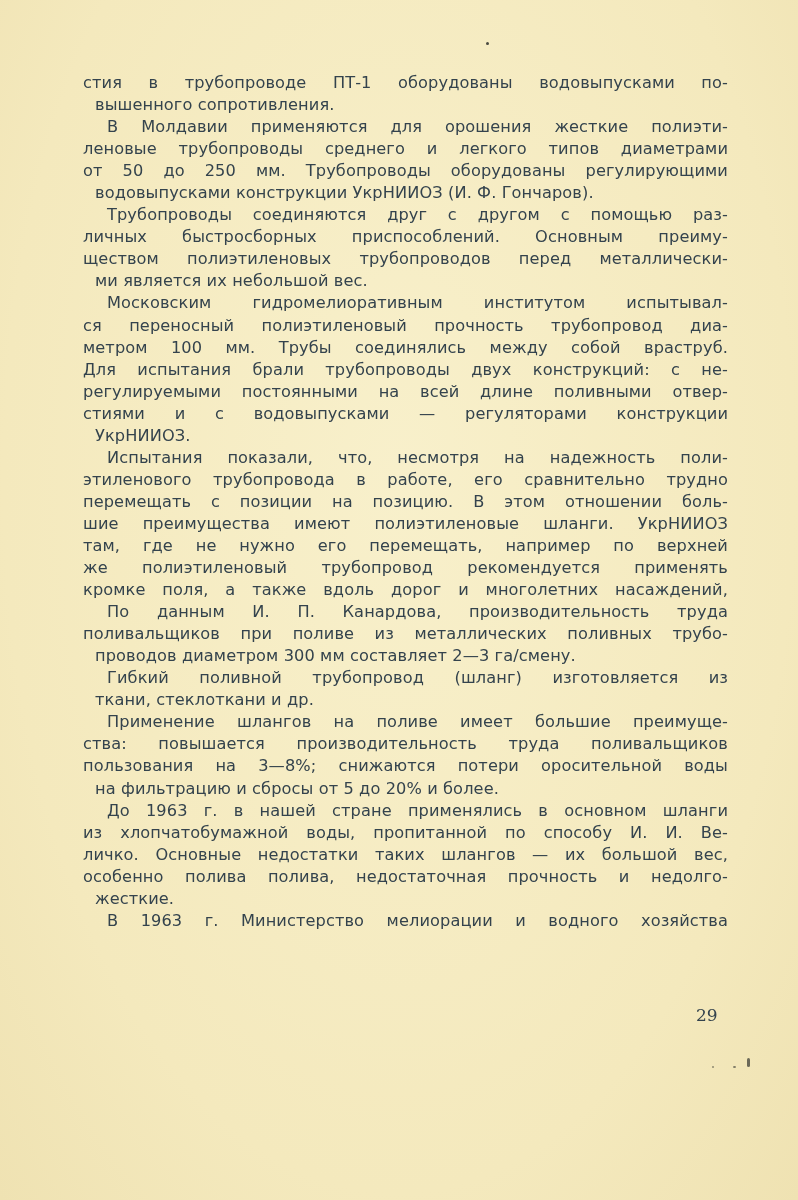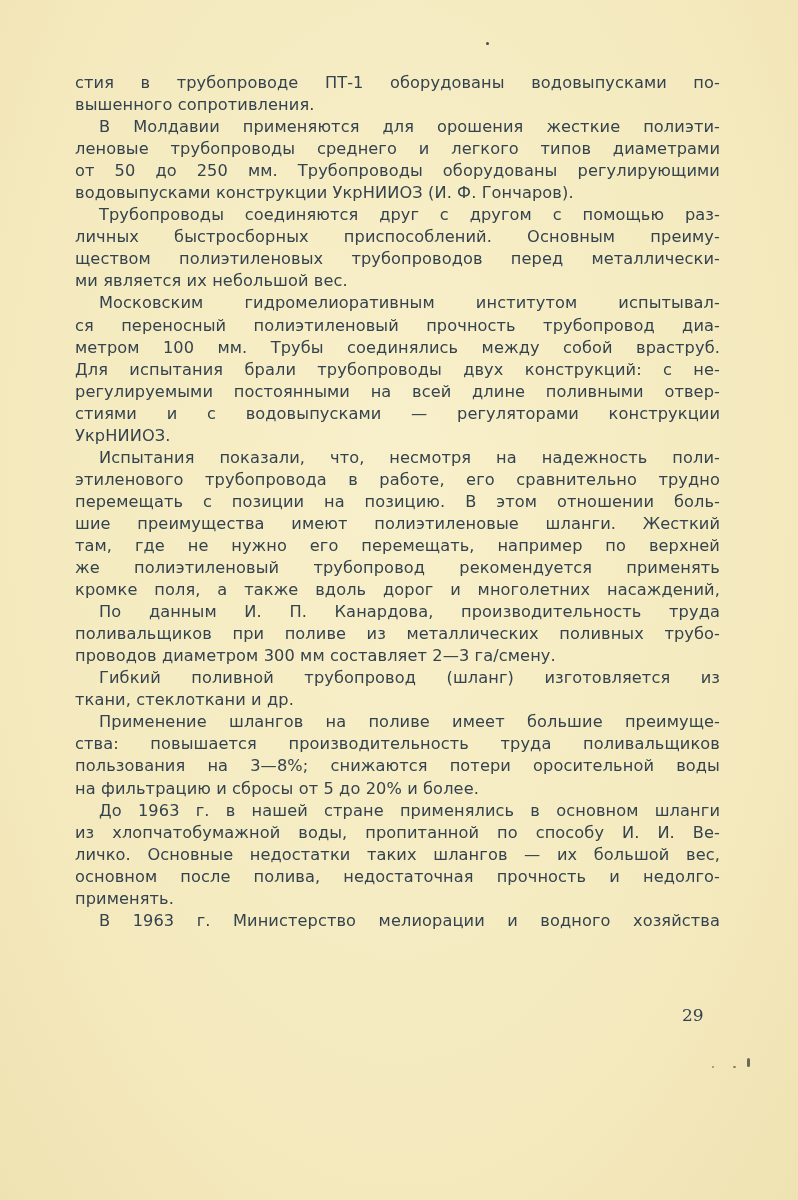--- a/index.html
+++ b/index.html
@@ -5,35 +5,35 @@
   html, body { margin: 0; padding: 0; }
   body {
     width: 798px; height: 1200px; overflow: hidden;
     background: #f6edc4;
     background-image: radial-gradient(ellipse at 50% 40%, #f8f0cb 0%, #f4e9bd 70%, #efe2b2 100%);
     position: relative;
     font-family: "DejaVu Sans", sans-serif;
   }
   .page-text {
     position: absolute;
-    left: 75px; top: 72px; width: 645px;
+    left: 83px; top: 72px; width: 645px;
     color: #34434d;
     font-size: 16.2px;
     letter-spacing: 0.1px;
   }
   .line {
     height: 22.05px; line-height: 22.05px;
     white-space: nowrap;
     text-align: justify;
     text-align-last: justify;
   }
-  .line.last { text-align-last: left; }
+  .line.last { text-align-last: left; margin-left: 12px; }
   .line.indent { padding-left: 24px; }
   .page-number {
-    position: absolute; left: 682px; top: 1005px;
+    position: absolute; left: 696px; top: 1005px;
     font-family: "DejaVu Serif", serif;
     font-size: 17px; color: #34434d;
   }
   .speck { position: absolute; background: #4a4a40; border-radius: 50%; }
 </style>
 </head>
 <body>
 
 <div class="page-text" id="page-text">
     <div class="line">стия в трубопроводе ПТ-1 оборудованы водовыпусками по-</div>
@@ -49,38 +49,38 @@
     <div class="line indent">Московским гидромелиоративным институтом испытывал-</div>
     <div class="line">ся переносный полиэтиленовый прочность трубопровод диа-</div>
     <div class="line">метром 100 мм. Трубы соединялись между собой враструб.</div>
     <div class="line">Для испытания брали трубопроводы двух конструкций: с не-</div>
     <div class="line">регулируемыми постоянными на всей длине поливными отвер-</div>
     <div class="line">стиями и с водовыпусками — регуляторами конструкции</div>
     <div class="line last">УкрНИИОЗ.</div>
     <div class="line indent">Испытания показали, что, несмотря на надежность поли-</div>
     <div class="line">этиленового трубопровода в работе, его сравнительно трудно</div>
     <div class="line">перемещать с позиции на позицию. В этом отношении боль-</div>
-    <div class="line">шие преимущества имеют полиэтиленовые шланги. Жесткий</div>
+    <div class="line">шие преимущества имеют полиэтиленовые шланги. УкрНИИОЗ</div>
     <div class="line">там, где не нужно его перемещать, например по верхней</div>
     <div class="line">же полиэтиленовый трубопровод рекомендуется применять</div>
     <div class="line">кромке поля, а также вдоль дорог и многолетних насаждений,</div>
     <div class="line indent">По данным И. П. Канардова, производительность труда</div>
     <div class="line">поливальщиков при поливе из металлических поливных трубо-</div>
     <div class="line last">проводов диаметром 300 мм составляет 2—3 га/смену.</div>
     <div class="line indent">Гибкий поливной трубопровод (шланг) изготовляется из</div>
     <div class="line last">ткани, стеклоткани и др.</div>
     <div class="line indent">Применение шлангов на поливе имеет большие преимуще-</div>
     <div class="line">ства: повышается производительность труда поливальщиков</div>
     <div class="line">пользования на 3—8%; снижаются потери оросительной воды</div>
     <div class="line last">на фильтрацию и сбросы от 5 до 20% и более.</div>
     <div class="line indent">До 1963 г. в нашей стране применялись в основном шланги</div>
     <div class="line">из хлопчатобумажной воды, пропитанной по способу И. И. Ве-</div>
     <div class="line">личко. Основные недостатки таких шлангов — их большой вес,</div>
-    <div class="line">основном после полива, недостаточная прочность и недолго-</div>
-    <div class="line last">применять.</div>
+    <div class="line">особенно полива полива, недостаточная прочность и недолго-</div>
+    <div class="line last">жесткие.</div>
     <div class="line indent">В 1963 г. Министерство мелиорации и водного хозяйства</div>
   </div>
 
 <div class="page-number">29</div>
 
 <div class="speck" style="left:486px;top:42px;width:3px;height:3px;"></div>
 <div class="speck" style="left:712px;top:1066px;width:2px;height:2px;opacity:.6"></div>
 <div class="speck" style="left:733px;top:1066px;width:3px;height:2px;opacity:.7"></div>
 <div class="speck" style="left:747px;top:1058px;width:3px;height:9px;border-radius:2px;opacity:.8"></div>
 

